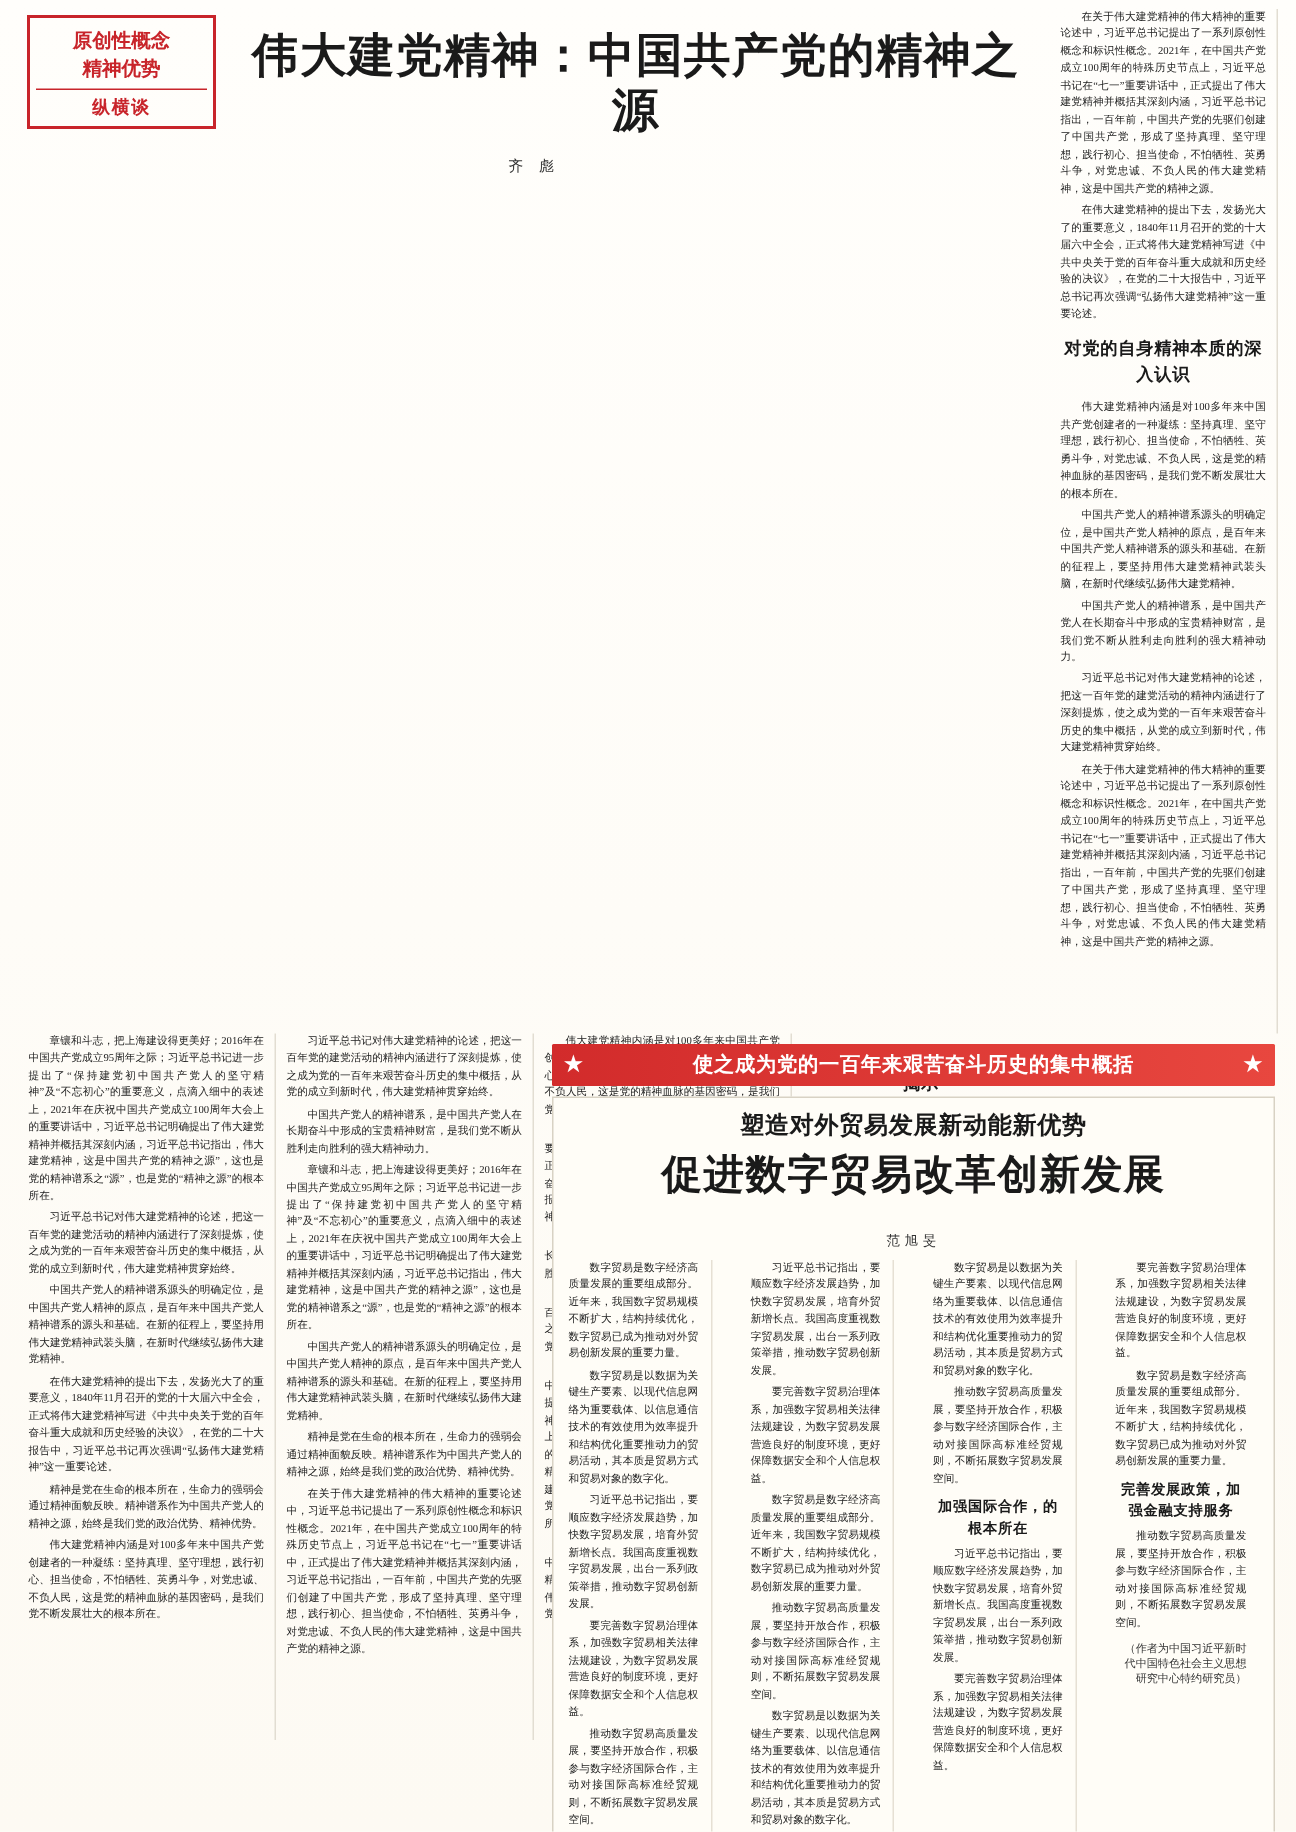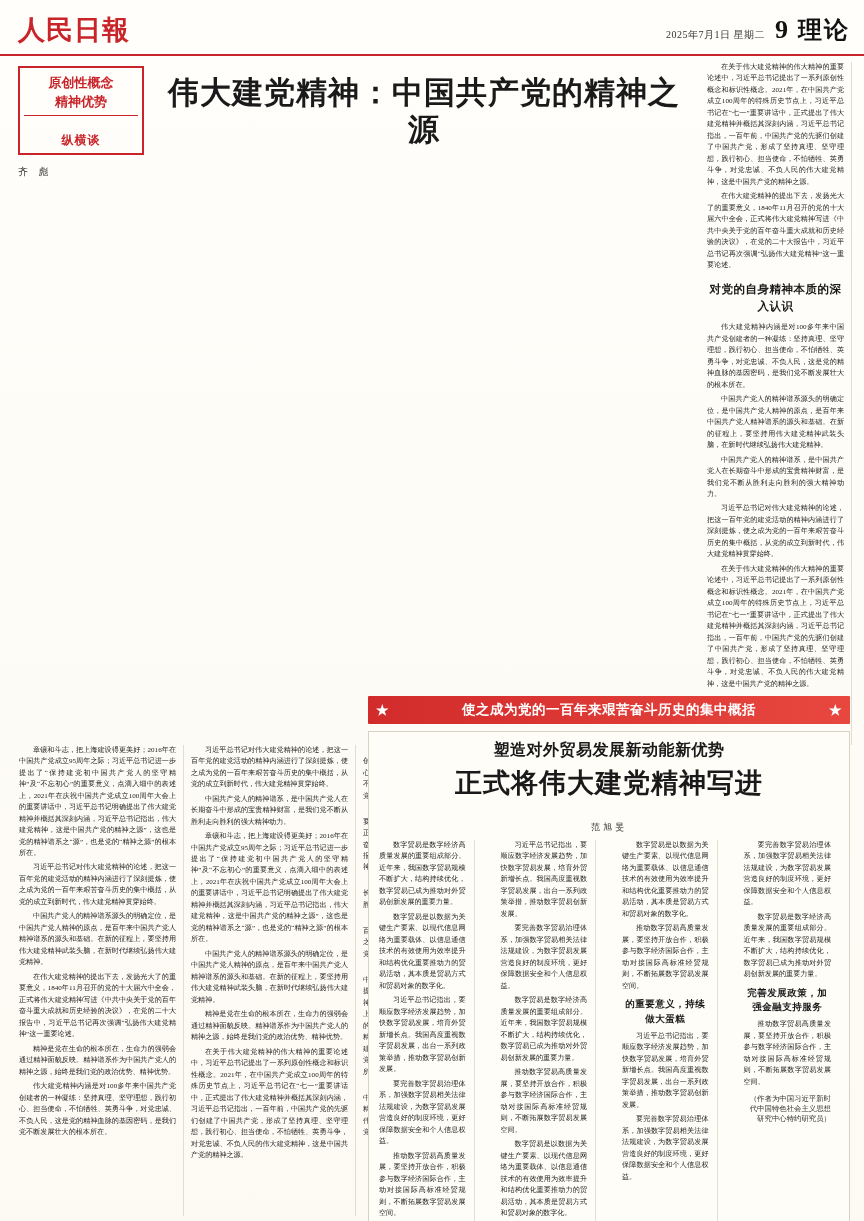--- a/index.html
+++ b/index.html
@@ -73,34 +73,34 @@
     line-height: 1.45;
     font-size: 13px;
     font-weight: bold;
     margin-top: 4px;
     flex: 0 0 auto;
   }
   .tag-box .sub {
     display:block;
     margin-top: 3px;
     border-top: 1px solid #c8242a;
-    padding-top: 16px;
+    padding-top: 3px;
     font-size: 12px;
     letter-spacing: 1px;
   }
   .main-head {
     flex: 1;
     text-align: center;
     font-size: 31px;
     font-weight: bold;
     letter-spacing: 1px;
     padding: 12px 0 2px 0;
     line-height: 1.2;
   }
-  .byline { text-align: left; font-size: 10px; letter-spacing: 4px; margin: 10px 0 6px 0; color:#333; }
+  .byline { text-align: center; font-size: 10px; letter-spacing: 4px; margin: 10px 0 6px 0; color:#333; }
 
   
   .p {
     font-size: 7.1px;
     line-height: 1.62;
     text-align: justify;
     text-justify: inter-character;
     margin: 0 0 3px 0;
     color: #222;
     word-break: break-all;
@@ -175,28 +175,20 @@
     letter-spacing: 3px;
     padding: 3px 8px 4px 8px;
     margin-top: 2px;
   }
 </style>
 </head>
 <body>
 
 <div class="page">
 
-  <div class="masthead">
-    <div class="logo">人民日報</div>
-    <div class="masthead-right">
-      <span class="pubdate">2025年7月1日 星期二</span>
-      <span class="pagenum">9</span>
-      <span class="sectiontitle">理论</span>
-    </div>
-  </div>
 
   <div class="body-grid">
 
     <div class="headline-zone">
       <div class="headline-row">
         <div class="tag-box">
           <span>原创性概念</span><br>
           <span>精神优势</span>
           <span class="sub">纵横谈</span>
         </div>
@@ -257,41 +249,41 @@
     <div class="red-banner">
       <span class="star">★</span>
       <span>使之成为党的一百年来艰苦奋斗历史的集中概括</span>
       <span class="star">★</span>
     </div>
   </div>
 
   <div style="position:absolute; left:368px; right:14px; top:725px; bottom:52px;">
     <div class="feature">
       <div class="feature-kicker">塑造对外贸易发展新动能新优势</div>
-      <div class="feature-head">正式将伟大建党精神写进</div>
+      <div class="feature-head">促进数字贸易改革创新发展</div>
       <div class="feature-byline">范旭旻</div>
       <div class="feature-cols">
         <div class="fcol">
           <p class="p indent">数字贸易是数字经济高质量发展的重要组成部分。近年来，我国数字贸易规模不断扩大，结构持续优化，数字贸易已成为推动对外贸易创新发展的重要力量。</p>
           <p class="p indent">数字贸易是以数据为关键生产要素、以现代信息网络为重要载体、以信息通信技术的有效使用为效率提升和结构优化重要推动力的贸易活动，其本质是贸易方式和贸易对象的数字化。</p>
           <p class="p indent">习近平总书记指出，要顺应数字经济发展趋势，加快数字贸易发展，培育外贸新增长点。我国高度重视数字贸易发展，出台一系列政策举措，推动数字贸易创新发展。</p>
           <p class="p indent">要完善数字贸易治理体系，加强数字贸易相关法律法规建设，为数字贸易发展营造良好的制度环境，更好保障数据安全和个人信息权益。</p>
           <p class="p indent">推动数字贸易高质量发展，要坚持开放合作，积极参与数字经济国际合作，主动对接国际高标准经贸规则，不断拓展数字贸易发展空间。</p>
         </div>
         <div class="fcol">
           <p class="p indent">习近平总书记指出，要顺应数字经济发展趋势，加快数字贸易发展，培育外贸新增长点。我国高度重视数字贸易发展，出台一系列政策举措，推动数字贸易创新发展。</p>
           <p class="p indent">要完善数字贸易治理体系，加强数字贸易相关法律法规建设，为数字贸易发展营造良好的制度环境，更好保障数据安全和个人信息权益。</p>
           <p class="p indent">数字贸易是数字经济高质量发展的重要组成部分。近年来，我国数字贸易规模不断扩大，结构持续优化，数字贸易已成为推动对外贸易创新发展的重要力量。</p>
           <p class="p indent">推动数字贸易高质量发展，要坚持开放合作，积极参与数字经济国际合作，主动对接国际高标准经贸规则，不断拓展数字贸易发展空间。</p>
           <p class="p indent">数字贸易是以数据为关键生产要素、以现代信息网络为重要载体、以信息通信技术的有效使用为效率提升和结构优化重要推动力的贸易活动，其本质是贸易方式和贸易对象的数字化。</p>
         </div>
         <div class="fcol">
           <p class="p indent">数字贸易是以数据为关键生产要素、以现代信息网络为重要载体、以信息通信技术的有效使用为效率提升和结构优化重要推动力的贸易活动，其本质是贸易方式和贸易对象的数字化。</p>
           <p class="p indent">推动数字贸易高质量发展，要坚持开放合作，积极参与数字经济国际合作，主动对接国际高标准经贸规则，不断拓展数字贸易发展空间。</p>
-          <div class="sub-head" style="font-size:9.5px; margin:6px 0 4px 0;">的重要意义，持续做大蛋糕</div>
+          <div class="sub-head" style="font-size:9.5px; margin:6px 0 4px 0;">加强国际合作，的根本所在</div>
           <p class="p indent">习近平总书记指出，要顺应数字经济发展趋势，加快数字贸易发展，培育外贸新增长点。我国高度重视数字贸易发展，出台一系列政策举措，推动数字贸易创新发展。</p>
           <p class="p indent">要完善数字贸易治理体系，加强数字贸易相关法律法规建设，为数字贸易发展营造良好的制度环境，更好保障数据安全和个人信息权益。</p>
         </div>
         <div class="fcol">
           <p class="p indent">要完善数字贸易治理体系，加强数字贸易相关法律法规建设，为数字贸易发展营造良好的制度环境，更好保障数据安全和个人信息权益。</p>
           <p class="p indent">数字贸易是数字经济高质量发展的重要组成部分。近年来，我国数字贸易规模不断扩大，结构持续优化，数字贸易已成为推动对外贸易创新发展的重要力量。</p>
           <div class="sub-head" style="font-size:9.5px; margin:6px 0 4px 0;">完善发展政策，加强金融支持服务</div>
           <p class="p indent">推动数字贸易高质量发展，要坚持开放合作，积极参与数字经济国际合作，主动对接国际高标准经贸规则，不断拓展数字贸易发展空间。</p>
           <div class="attribution">（作者为中国习近平新时代中国特色社会主义思想研究中心特约研究员）</div>
         </div>

